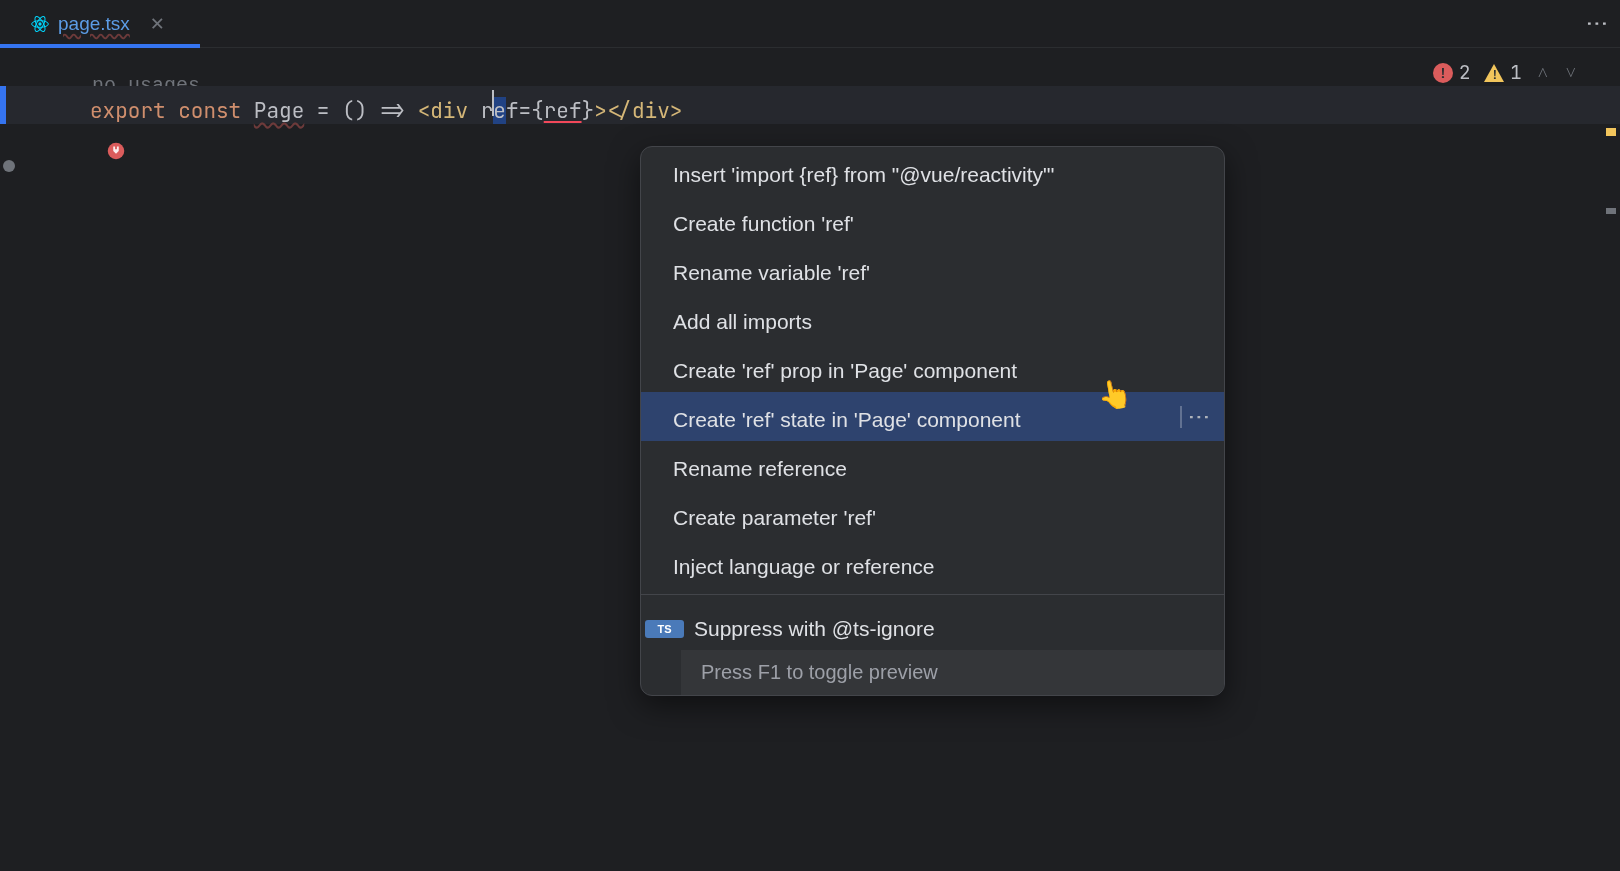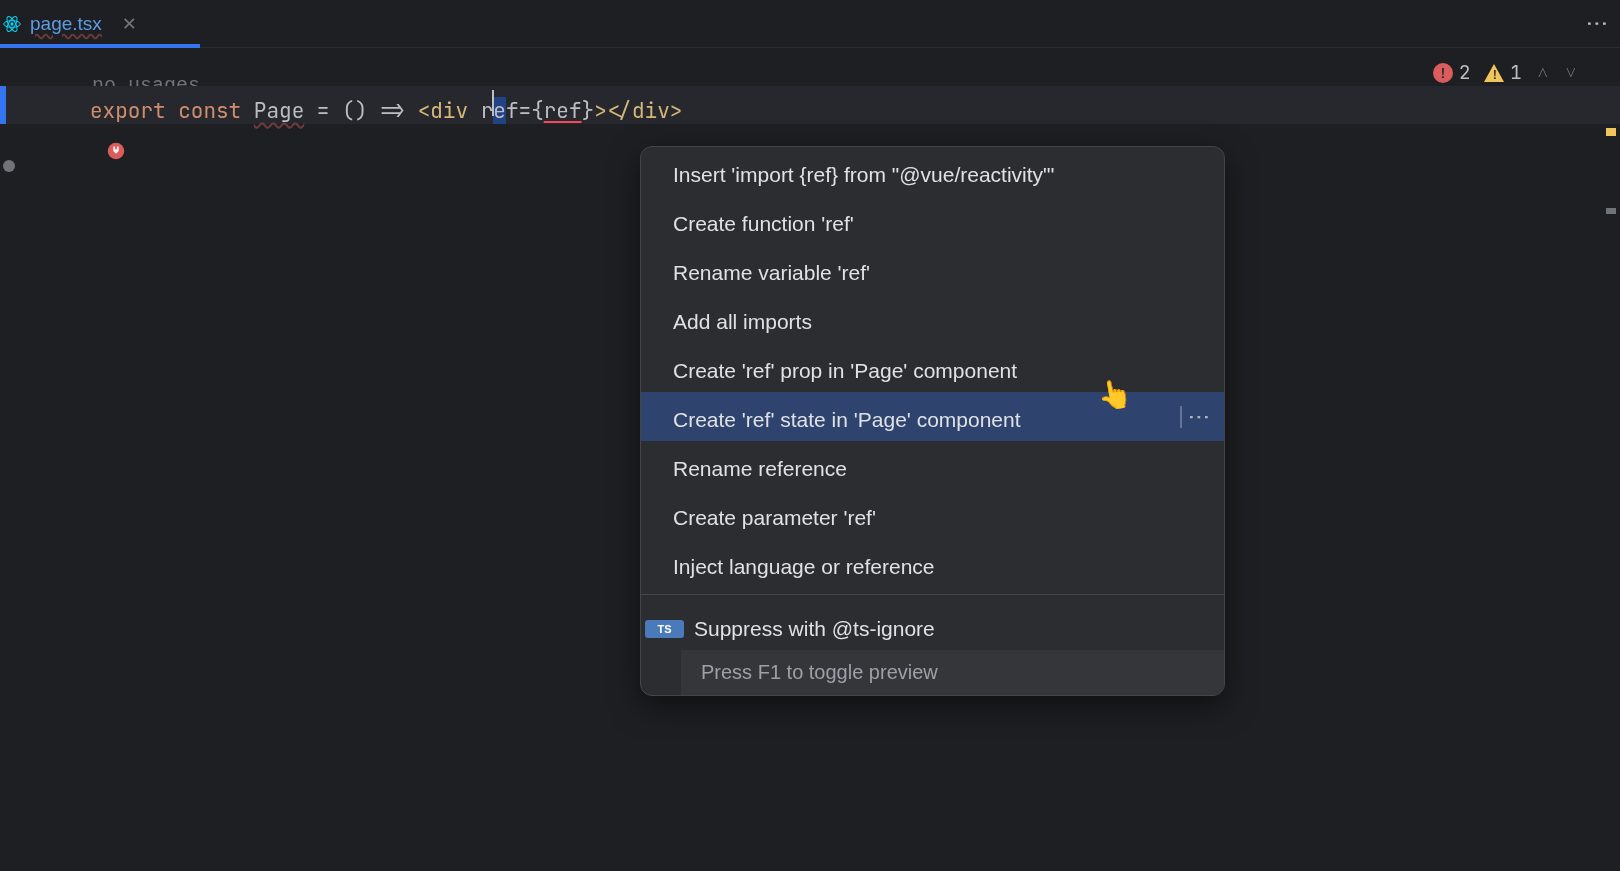--- a/index.html
+++ b/index.html
@@ -17,21 +17,21 @@
       background: #1e1f22;
       display: flex;
       align-items: center;
       border-bottom: 1px solid #2b2d30;
       position: relative;
     }
     .tab {
       display: flex;
       align-items: center;
       gap: 8px;
-      padding: 0 2px;
+      padding: 0 30px;
       height: 100%;
       position: relative;
       cursor: pointer;
     }
     .tab-underline {
       position: absolute;
       bottom: -1px;
       left: 0;
       width: 200px;
       height: 4px;

